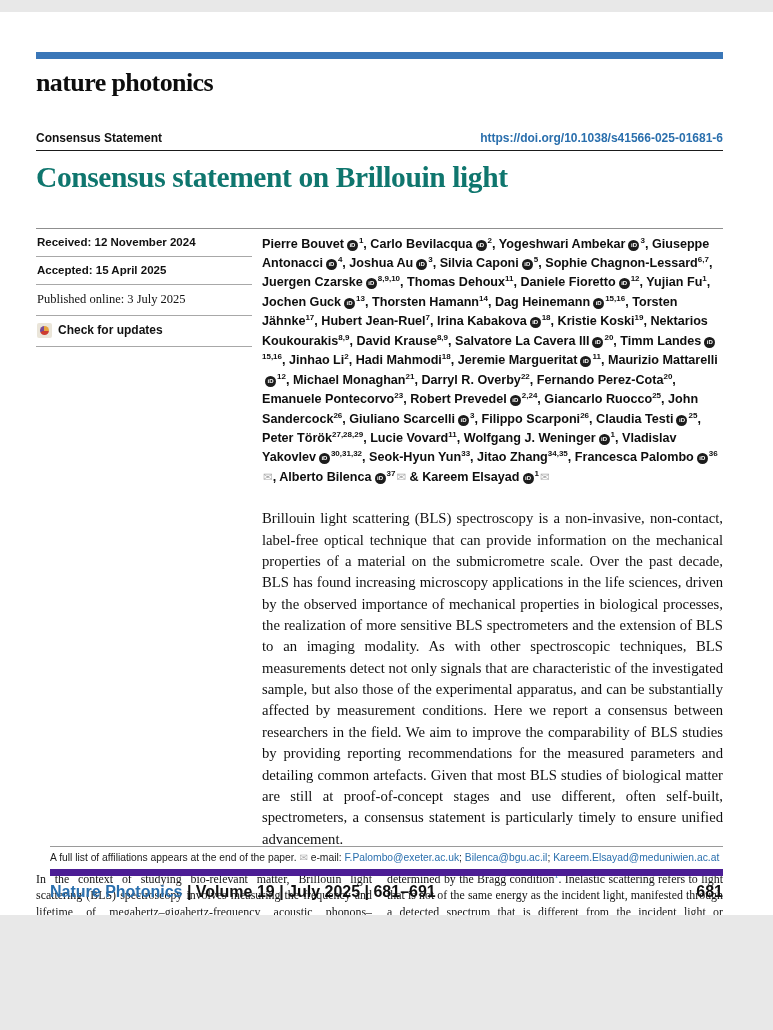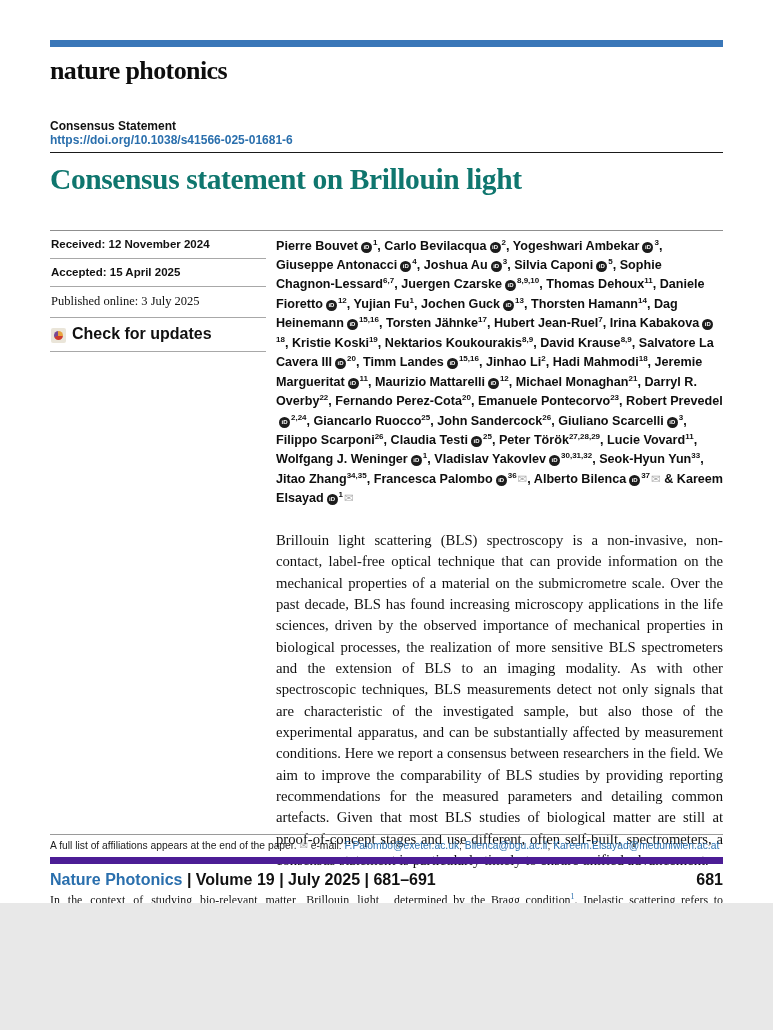--- a/index.html
+++ b/index.html
@@ -1,49 +1,48 @@
 <!DOCTYPE html>
 <html><head>
 <meta charset="utf-8">
 <style>
   * { margin: 0; padding: 0; box-sizing: border-box; }
   html, body { background: #e8e8e8; }
   body { font-family: "Liberation Sans", sans-serif; }
   .page {
-    width: 773px; height: 903px; margin: 0 auto; background: #ffffff;
-    padding: 40px 50px 0 50px; overflow: hidden; position: relative;
+    width: 773px; height: 903px; margin: 12px auto; background: #ffffff;
+    padding: 40px 50px 0 36px; overflow: hidden; position: relative;
   }
   .topbar { height: 7px; background: #3a77b8; }
   .logo {
     font-family: "Liberation Serif", serif; font-weight: 700;
     font-size: 26px; letter-spacing: -0.6px; color: #0d0d0d; margin-top: 9px;
   }
   .meta-row {
     display: flex; justify-content: space-between; align-items: baseline;
     margin-top: 33px;
-    flex-direction: column;
   }
   .article-type { font-size: 12px; font-weight: 700; color: #111; }
   .doi-link { font-size: 12px; font-weight: 700; color: #2a6fad; text-decoration: none; }
   .rule-dark { border: none; border-top: 1.4px solid #1a1a1a; margin-top: 5px; }
   .title {
     font-family: "Liberation Serif", serif; font-weight: 700;
     font-size: 29.5px; line-height: 1.17; letter-spacing: -0.4px; color: #0f766e;
     margin-top: 9px;
   }
   .main { display: flex; margin-top: 33px; border-top: 1px solid #8f8f8f; }
   .dates-col { width: 216px; flex: none; margin-right: 10px; }
   .date-row {
     border-bottom: 1px solid #a8a8a8; padding: 7px 0 8px 1px;
     font-size: 11.5px; font-weight: 700; color: #111;
   }
   .date-row.serif {
     font-family: "Liberation Serif", serif; font-weight: 400; font-size: 12.5px;
   }
-  .check-row { display: flex; align-items: flex-end; gap: 6px; font-size: 16px; }
+  .check-row { display: flex; align-items: center; gap: 6px; font-size: 12px; }
   .check-badge {
     width: 15px; height: 15px; flex: none; background: #eae5d9; border-radius: 2px;
     display: inline-flex; align-items: center; justify-content: center;
   }
   .check-badge .dot {
     width: 9px; height: 9px; border-radius: 50%;
     background: conic-gradient(#e8a33d 0deg 100deg, #cd3c2f 100deg 250deg, #7a4a93 250deg 360deg);
   }
   .authors-col { flex: 1; padding-top: 6px; }
   .authors {

